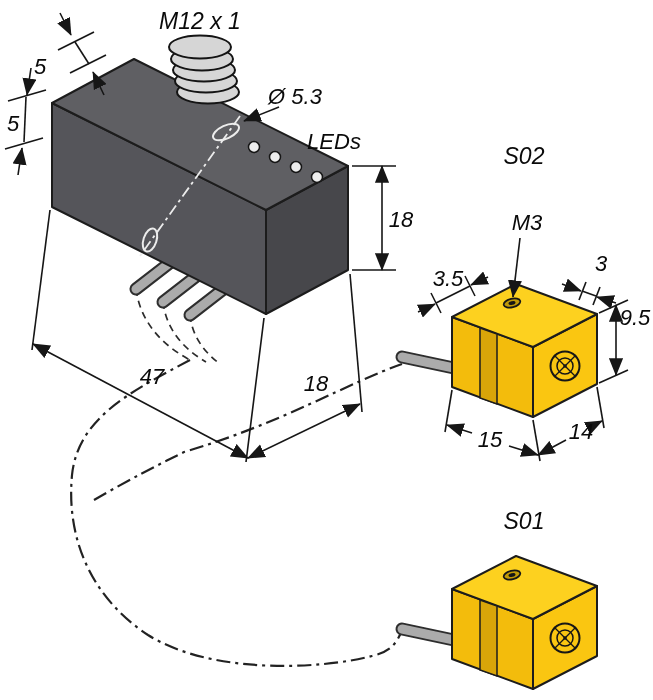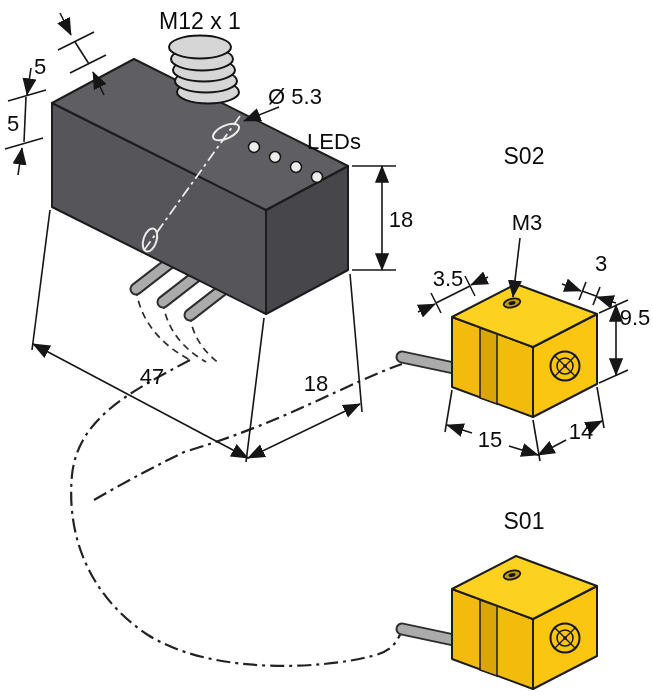--- a/index.html
+++ b/index.html
@@ -1,16 +1,16 @@
 <!DOCTYPE html>
 <html><head>
 <meta charset="utf-8">
 <style>
   html,body { margin:0; padding:0; background:#ffffff; }
-  .stage { width:653px; height:700px; margin:0 auto; position:relative; background:#fff; }
+  .stage { width:653px; height:700px; margin:0 auto; position:relative; background:#fff;font-style:italic; }
   svg { display:block; }
   text {
     font-family:"Liberation Sans","DejaVu Sans",sans-serif;
     font-size:22px; fill:#0a0a0a; text-anchor:middle;
     font-weight:500;
   }
   .big { font-size:23px; }
   .ln   { stroke:#161616; stroke-width:1.6; fill:none; }
   .face { stroke:#1c1c1c; stroke-width:2; stroke-linejoin:round; }
   .dashdot  { stroke:#222222; stroke-width:2.2; fill:none; stroke-dasharray:14 5 3 5; }

